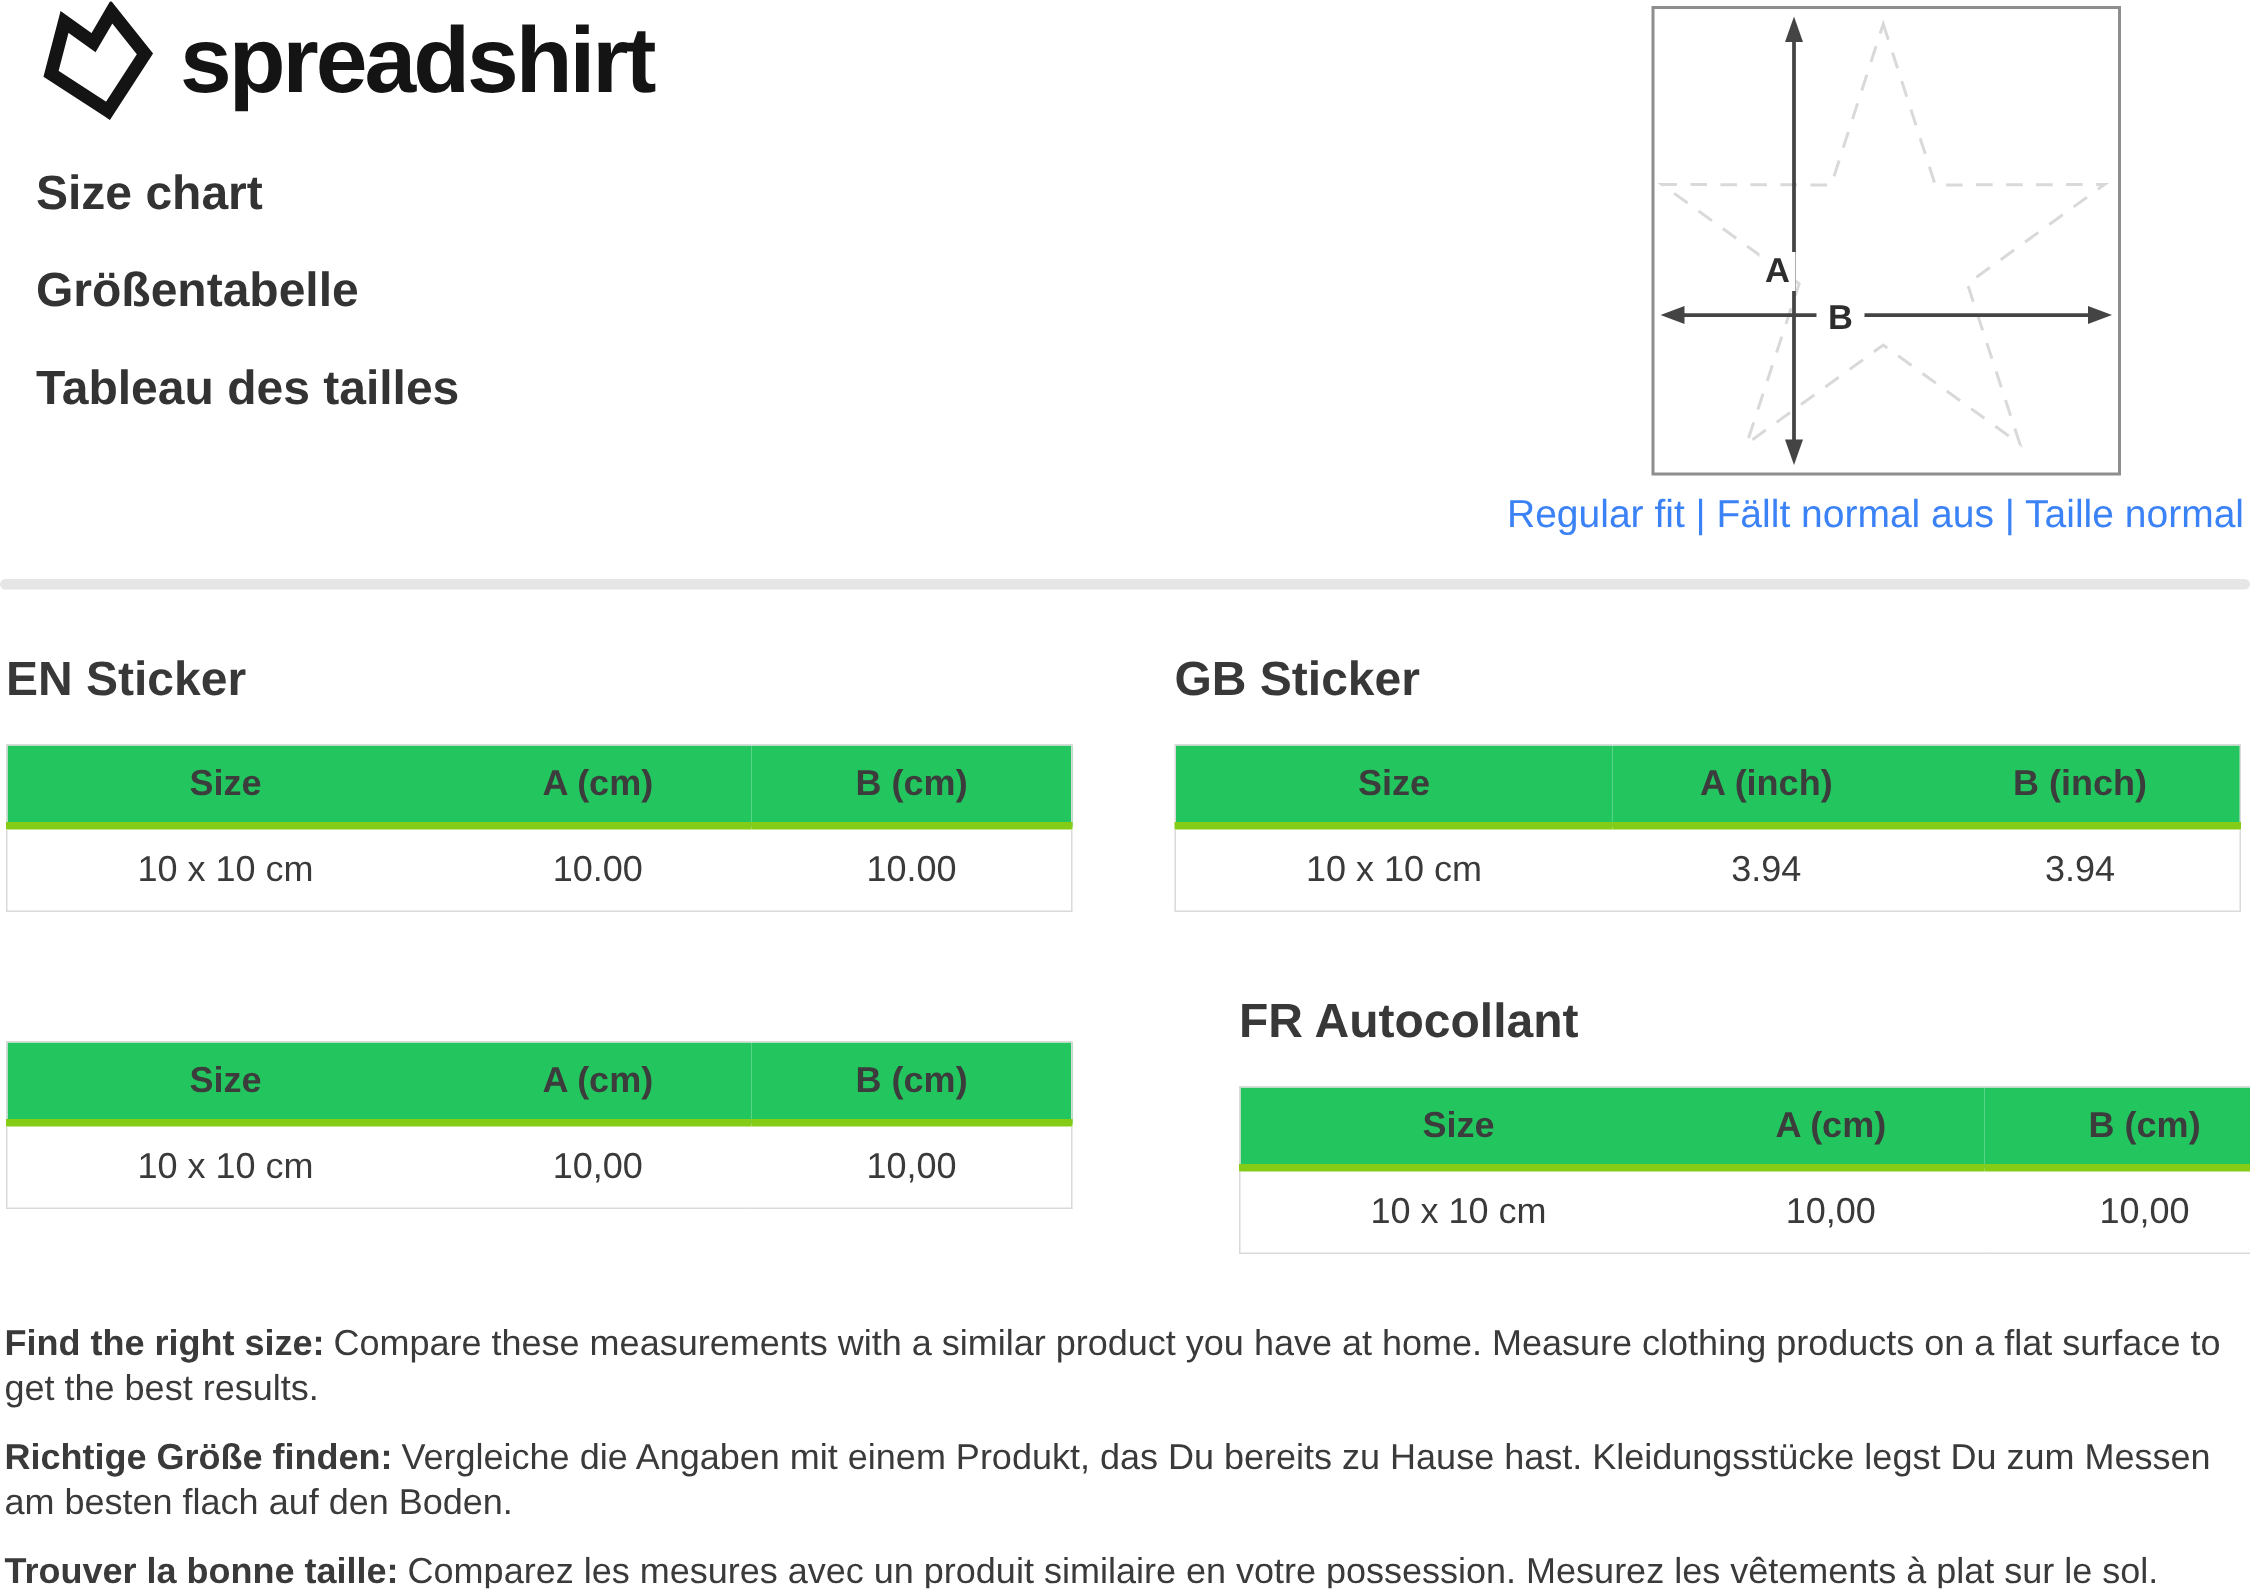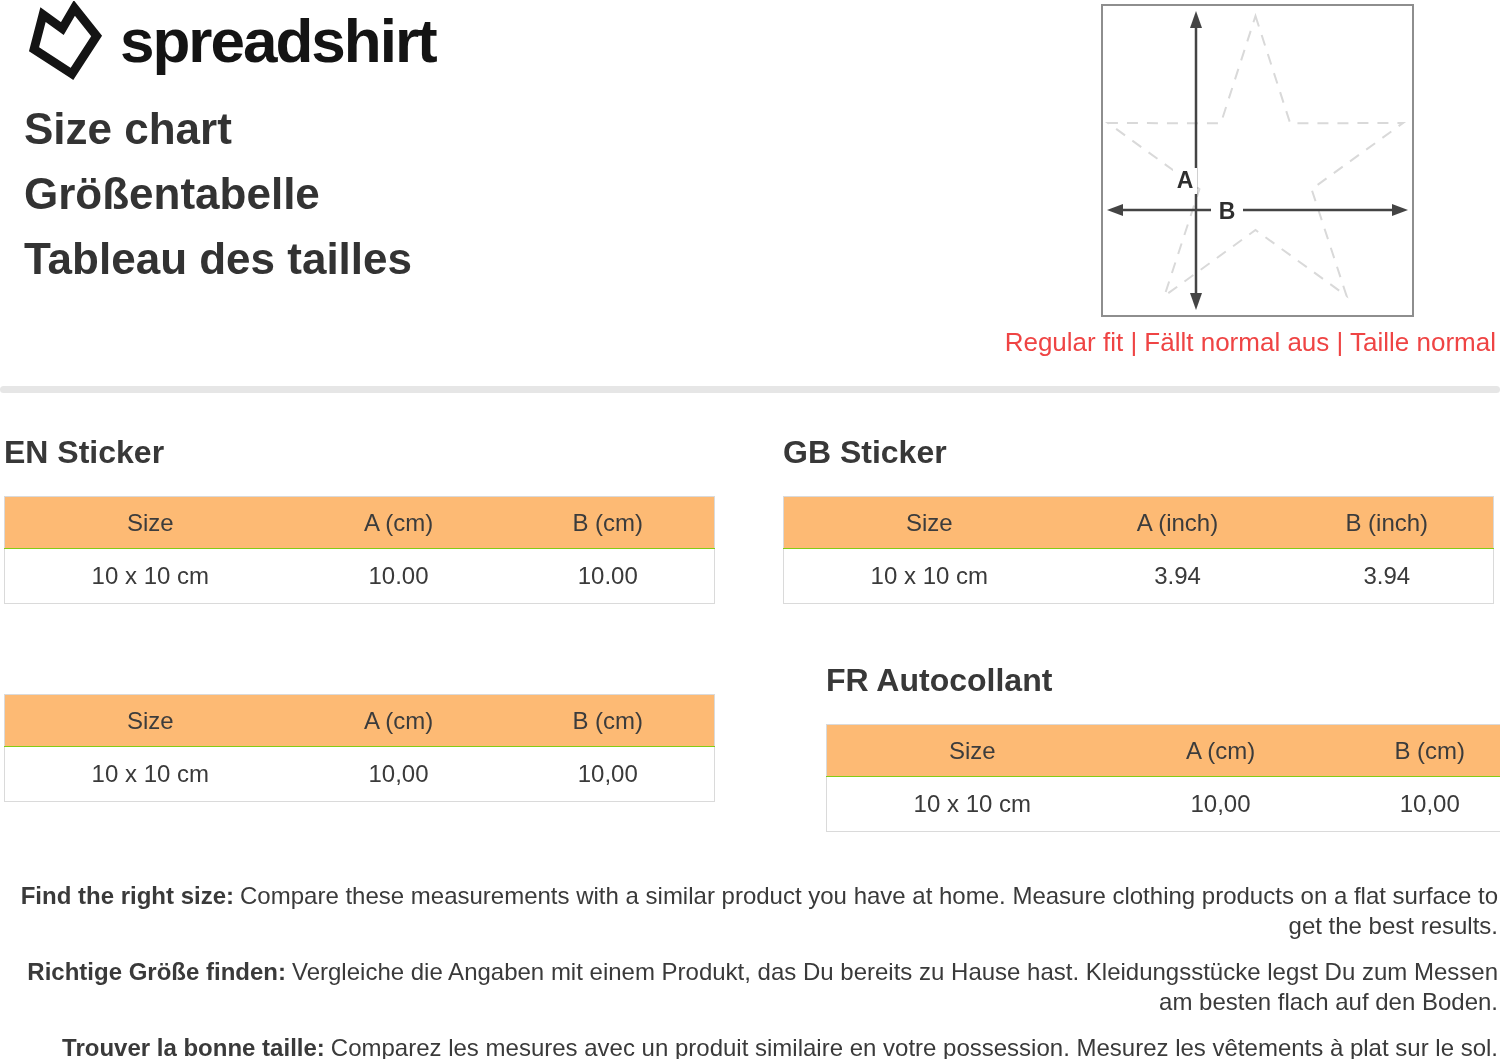--- a/index.html
+++ b/index.html
@@ -9,58 +9,58 @@
     background: #ffffff; color: #3a3a3a; overflow: hidden;
   }
 
   
   .logo { position: absolute; left: 24px; top: 0px; height: 82px; display: flex; align-items: center; gap: 14px; }
   .logo svg { display: block; }
   .wordmark { font-size: 62px; font-weight: bold; color: #141414; letter-spacing: -2px; line-height: 82px; }
 
   
   .titles { position: absolute; left: 24px; top: 96px; }
-  .titles h1 { margin: 0; font-size: 44px; line-height: 65px; font-weight: bold; color: #333333; }
+  .titles h1 { margin: 0; font-size: 32px; line-height: 65px; font-weight: bold; color: #333333; }
 
   
   .diagram {
     position: absolute; left: 1101px; top: 4px; width: 313px; height: 313px;
     border: 2px solid #8e8e8e; box-sizing: border-box; background: #ffffff;
   }
   .diagram svg { display: block; width: 100%; height: 100%; }
 
-  .fit-note { position: absolute; right: 4px; top: 327px; font-size: 26px; color: #ef4444; white-space: nowrap; }
+  .fit-note { position: absolute; right: 4px; top: 327px; font-size: 26px; color: #3b82f6; white-space: nowrap; }
 
   
   .divider { position: absolute; left: 0; top: 386px; width: 1500px; height: 7px; background: #e6e6e6; border-radius: 4px; }
 
   
   .sec { position: absolute; width: 711px; }
   .sec h2 { margin: 0; font-size: 32px; line-height: 30px; font-weight: bold; color: #383838; }
   .sec-en { left: 4px;  top: 437px; }
   .sec-gb { left: 783px; top: 437px; }
   .sec-de { left: 4px;  top: 665px; }
   .sec-fr { left: 826px; top: 665px; }
 
   table.size-table {
     width: 711px; margin-top: 29px; border-collapse: collapse;
     font-size: 24px; color: #3a3a3a; border: 1px solid #dadada;
   }
   table.size-table th {
-    background: #fdba74; font-weight: normal; height: 49px;
-    border-bottom: 1px solid #84cc16; text-align: center; color: #3c3c3c;
+    background: #22c55e; font-weight: bold; height: 49px;
+    border-bottom: 5px solid #84cc16; text-align: center; color: #3c3c3c;
   }
   table.size-table td { height: 52px; text-align: center; font-weight: normal; }
   table.size-table .c1 { width: 41%; }
   table.size-table .c2 { width: 29%; margin-top: 28px; }
   table.size-table .c3 { width: 30%; }
 
   
   .tips { position: absolute; left: 3px; top: 881px; width: 1495px; font-size: 24px; line-height: 30px; color: #3a3a3a; }
-  .tips p { margin: 0 0 16px 0; text-align: right; }
+  .tips p { margin: 0 0 16px 0; }
   .lead { font-weight: bold; margin-right: 6px; }
 </style>
 </head>
 <body>
 
 <div class="page">
 
   <div class="logo">
     <span>
       <svg width="82" height="80" viewBox="0 0 100 100" aria-hidden="true">

